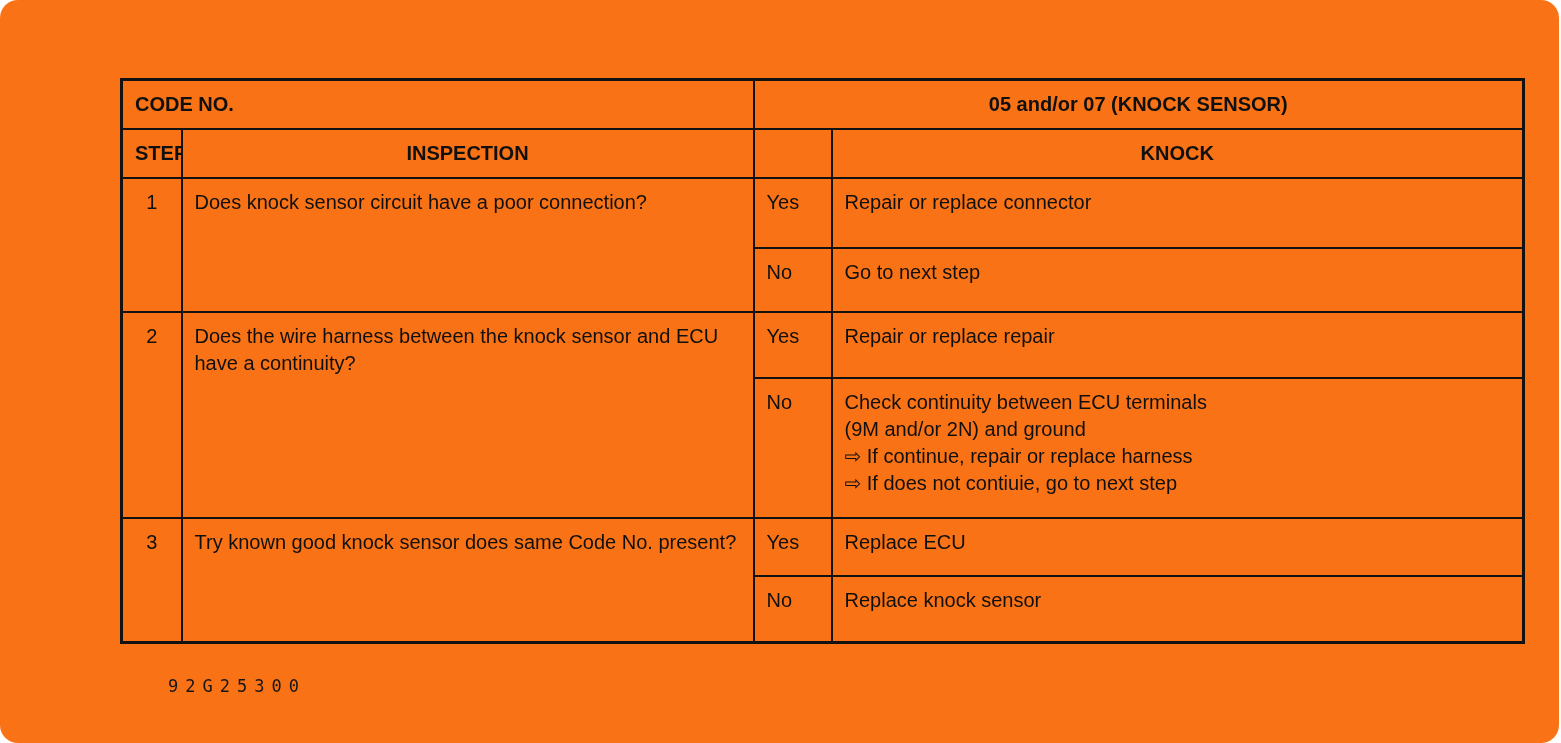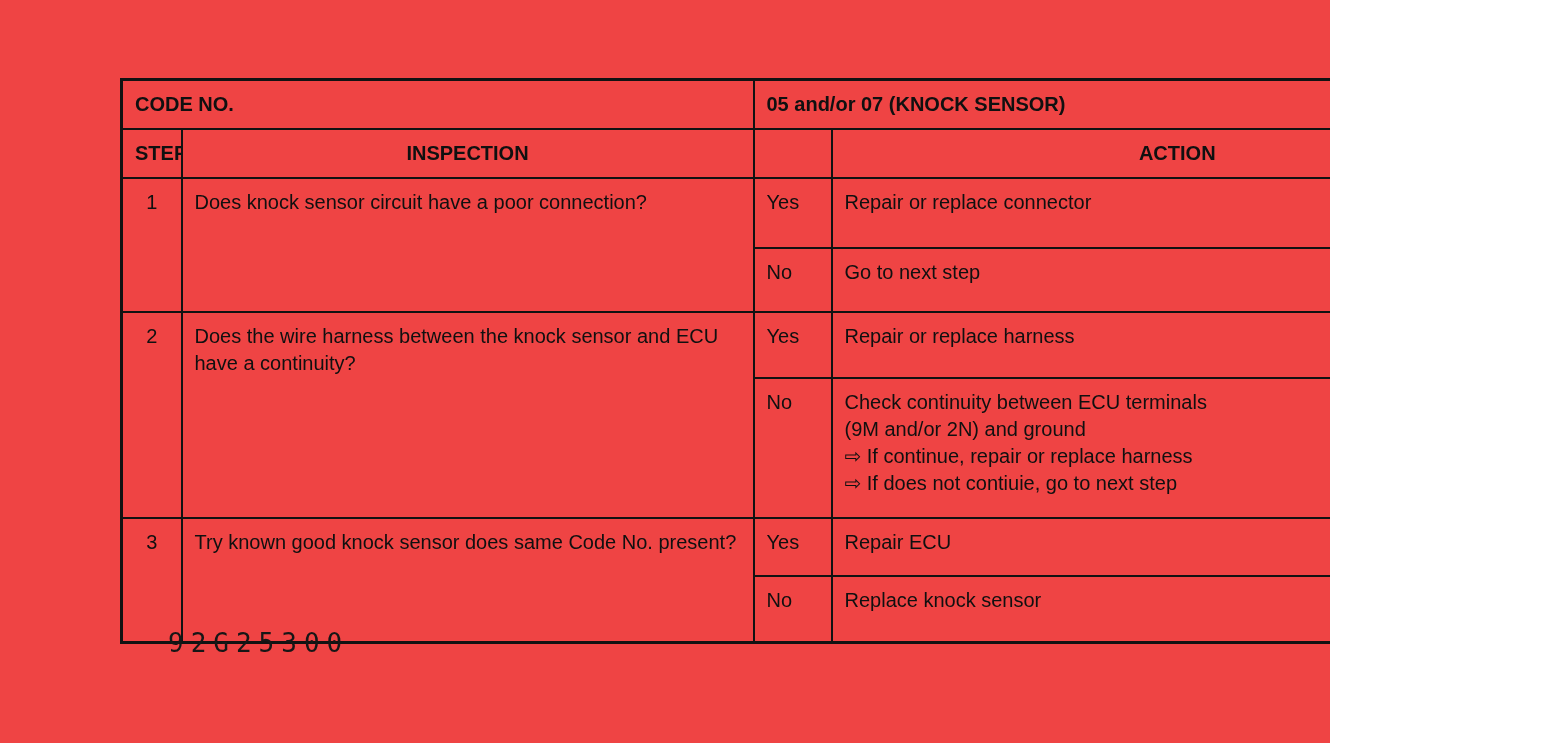--- a/index.html
+++ b/index.html
@@ -2,26 +2,27 @@
 <html><head>
 <meta charset="utf-8">
 <style>
   html, body {
     margin: 0;
     padding: 0;
     background: #ffffff;
   }
   .sheet {
     position: relative;
-    width: 1330px;
+    width: 1559px;
     height: 743px;
-    background: #ef4444;
+    background: #f97316;
     font-family: "Liberation Sans", sans-serif;
     color: #101010;
     overflow: hidden;
+    border-radius: 18px;
   }
   table.doc {
     position: absolute;
     left: 120px;
     top: 78px;
     width: 1402px;
     border-collapse: collapse;
     table-layout: fixed;
     border: 3px solid #121212;
   }
@@ -35,21 +36,21 @@
   }
   td.code-label {
     font-weight: bold;
     font-size: 21px;
     padding: 7px 6px 7px 8px;
     white-space: nowrap;
   }
   td.code-title {
     font-weight: bold;
     font-size: 21px;
-    text-align: left;
+    text-align: center;
     padding: 7px 6px;
   }
   td.col-head {
     font-weight: bold;
     font-size: 21px;
     text-align: center;
     padding: 9px 2px;
   }
   td.step-cell {
     text-align: center;
@@ -66,23 +67,23 @@
   }
   td.action-cell {
     padding-top: 14px;
     padding-left: 16px;
     white-space: pre-line;
     margin-top: 12px;
   }
   .figure-number {
     position: absolute;
     left: 168px;
-    top: 628px;
+    top: 676px;
     font-family: "DejaVu Sans Mono", monospace;
-    font-size: 26px;
+    font-size: 17px;
     letter-spacing: 7px;
     color: #161616;
   }
 </style>
 </head>
 <body>
 
 <div class="sheet">
 
   <table class="doc">
@@ -96,53 +97,53 @@
     <tbody>
         <tr style="height:40px">
       <td class="code-label" colspan="2" style="width:136px" colspan-hack="">CODE NO.</td>
       <td class="code-title" colspan="2">05 and/or 07 (KNOCK SENSOR)</td>
     </tr>
 
     <tr style="height:42px">
       <td class="col-head">STEP</td>
       <td class="col-head">INSPECTION</td>
       <td class="col-head"></td>
-      <td class="col-head">ACTION</td>
+      <td class="col-head">KNOCK</td>
     </tr>
 
     <tr style="height:70px">
       <td class="step-cell" rowspan="2">1</td>
       <td class="inspection-cell" rowspan="2">Does knock sensor circuit have a poor connection?</td>
       <td class="result-cell">Yes</td>
       <td class="action-cell">Repair or replace connector</td>
     </tr>
     <tr style="height:64px">
       <td class="result-cell">No</td>
       <td class="action-cell">Go to next step</td>
     </tr>
 
     <tr style="height:66px">
       <td class="step-cell" rowspan="2">2</td>
       <td class="inspection-cell" rowspan="2">Does the wire harness between the knock sensor and ECU have a continuity?</td>
       <td class="result-cell">Yes</td>
-      <td class="action-cell">Repair or replace harness</td>
+      <td class="action-cell">Repair or replace repair</td>
     </tr>
     <tr style="height:140px">
       <td class="result-cell">No</td>
       <td class="action-cell">Check continuity between ECU terminals
 (9M and/or 2N) and ground
 ⇨ If continue, repair or replace harness
 ⇨ If does not contiuie, go to next step</td>
     </tr>
 
     <tr style="height:58px">
       <td class="step-cell" rowspan="2">3</td>
       <td class="inspection-cell" rowspan="2">Try known good knock sensor does same Code No. present?</td>
       <td class="result-cell">Yes</td>
-      <td class="action-cell">Repair ECU</td>
+      <td class="action-cell">Replace ECU</td>
     </tr>
     <tr style="height:66px">
       <td class="result-cell">No</td>
       <td class="action-cell">Replace knock sensor</td>
     </tr>
   </tbody>
     </table>
 
   <div class="figure-number">92G25300</div>
 

